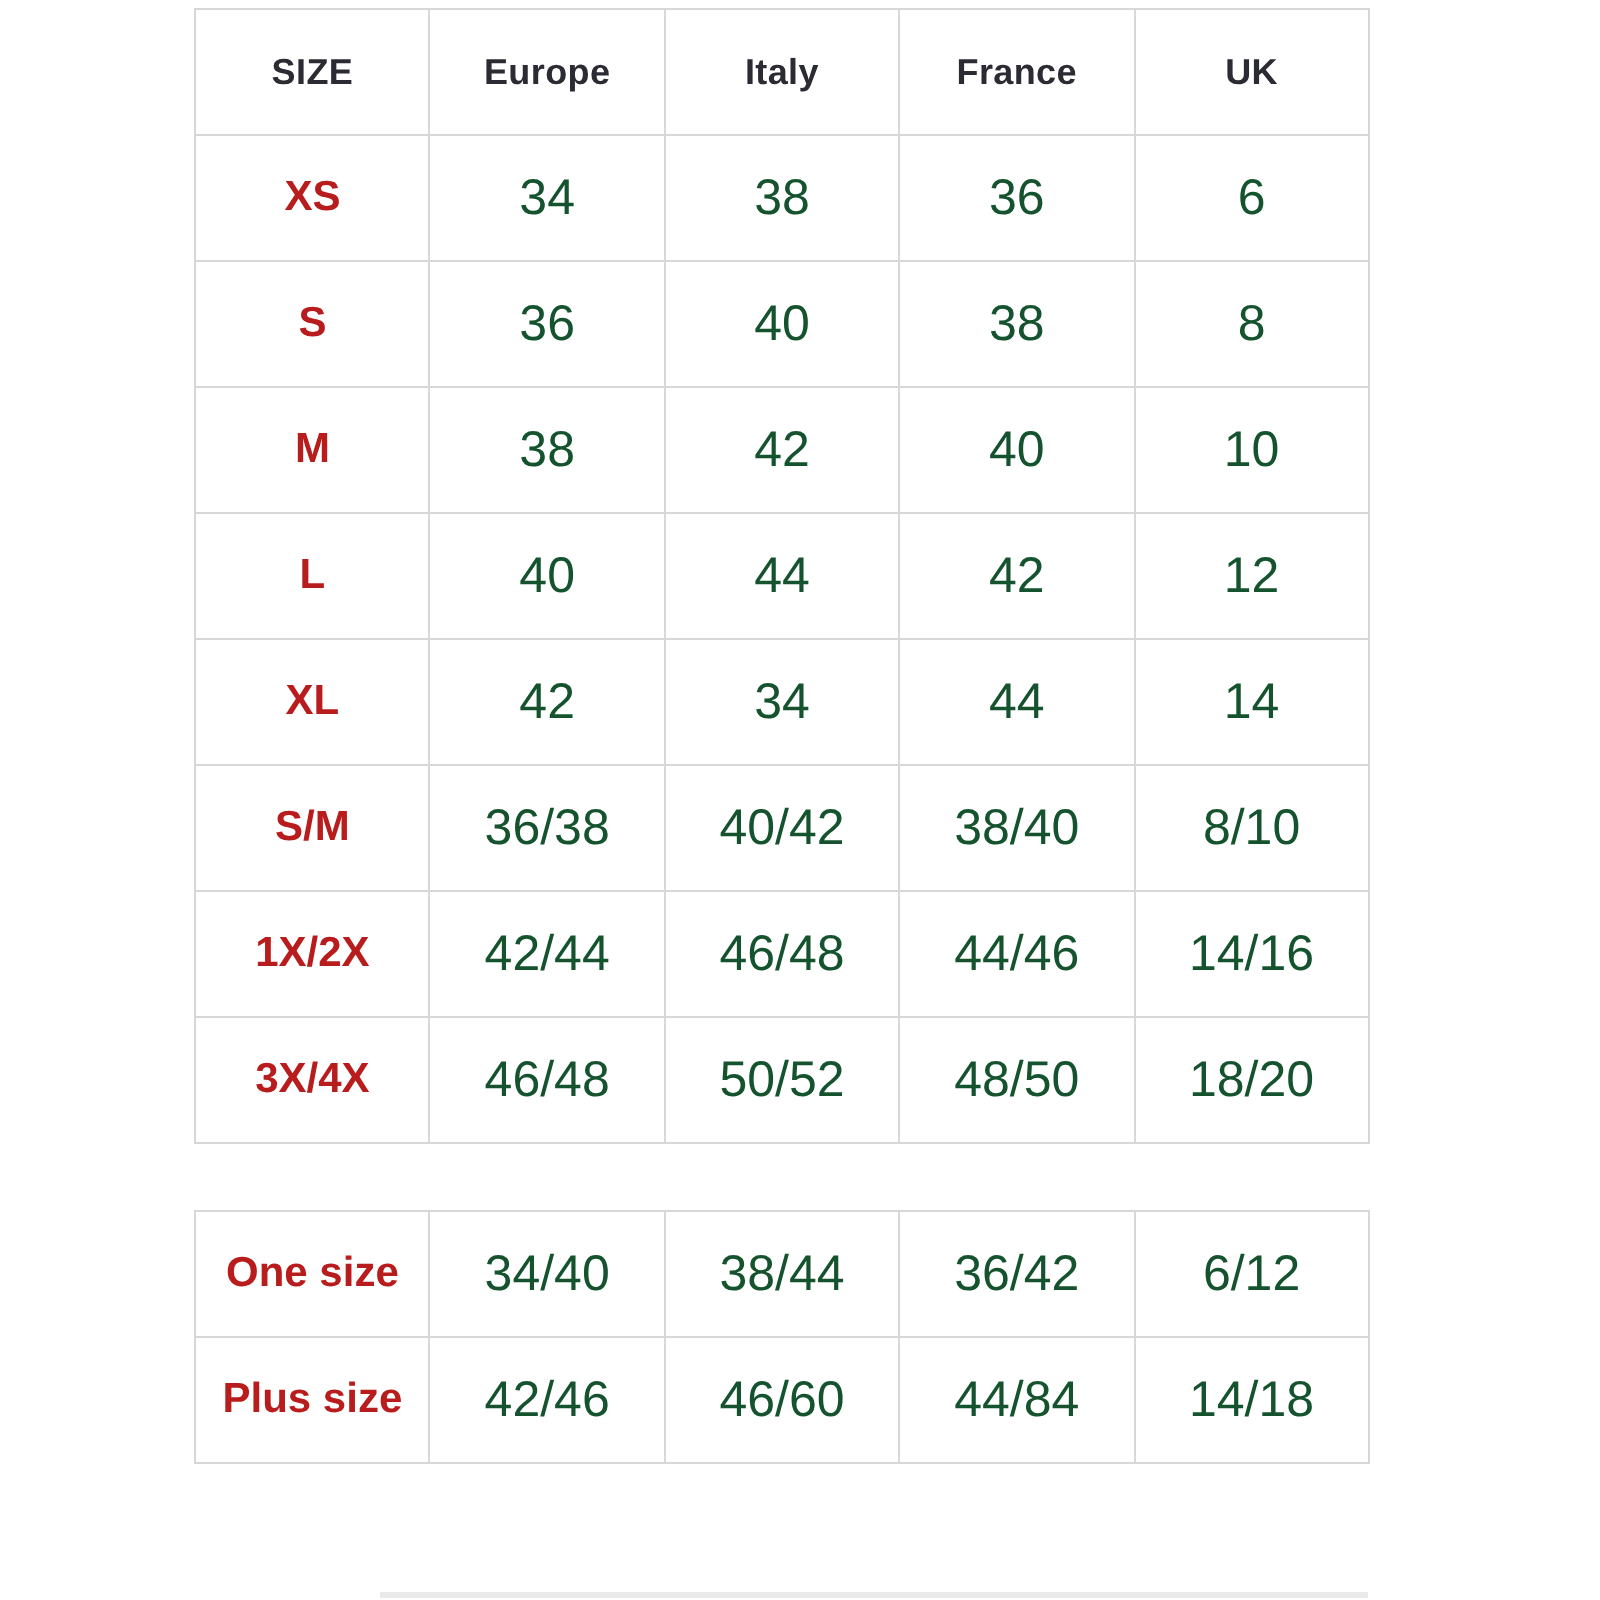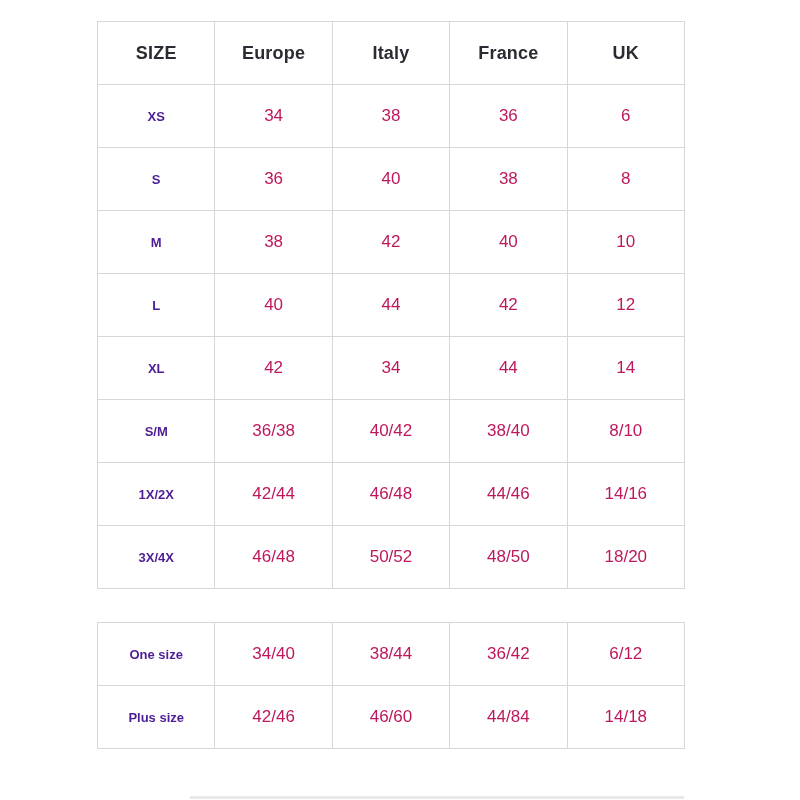--- a/index.html
+++ b/index.html
@@ -10,21 +10,21 @@
   body {
     width: 800px;
     height: 800px;
     position: relative;
     overflow: hidden;
     font-family: "Liberation Sans", sans-serif;
   }
   .chart-wrap {
     position: absolute;
     left: 97px;
-    top: 21px;
+    top: 4px;
     width: 588px;
   }
   table {
     border-collapse: collapse;
     width: 588px;
     table-layout: fixed;
     background: #ffffff;
   }
   th, td {
     border: 1px solid #d7d7d7;
@@ -34,28 +34,28 @@
     padding: 0;
     overflow: hidden;
   }
   th {
     font-size: 18px;
     font-weight: bold;
     color: #2b2b33;
     letter-spacing: 0.2px;
   }
   td {
-    font-size: 17px;
+    font-size: 25px;
     font-weight: normal;
-    color: #be185d;
+    color: #14532d;
   }
   td:first-child {
-    font-size: 13px;
+    font-size: 21px;
     font-weight: bold;
-    color: #4c1d95;
+    color: #b91c1c;
   }
   .special-table {
     margin-top: 33px;
   }
   .bottom-partial-divider {
     position: absolute;
     left: 190px;
     top: 796px;
     width: 494px;
     height: 3px;

